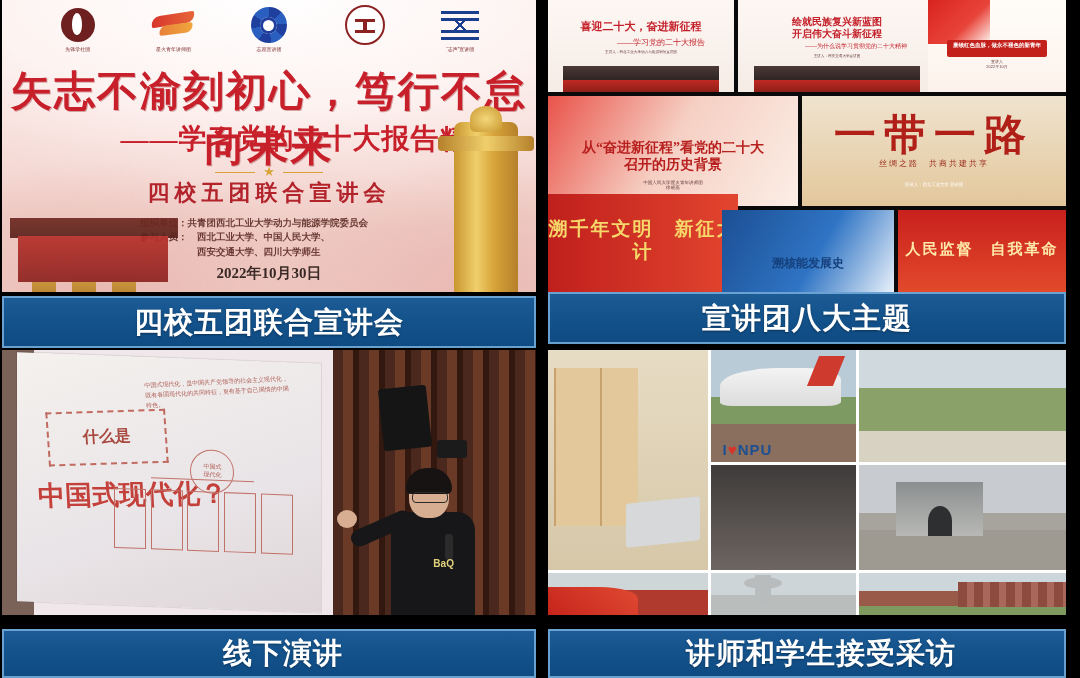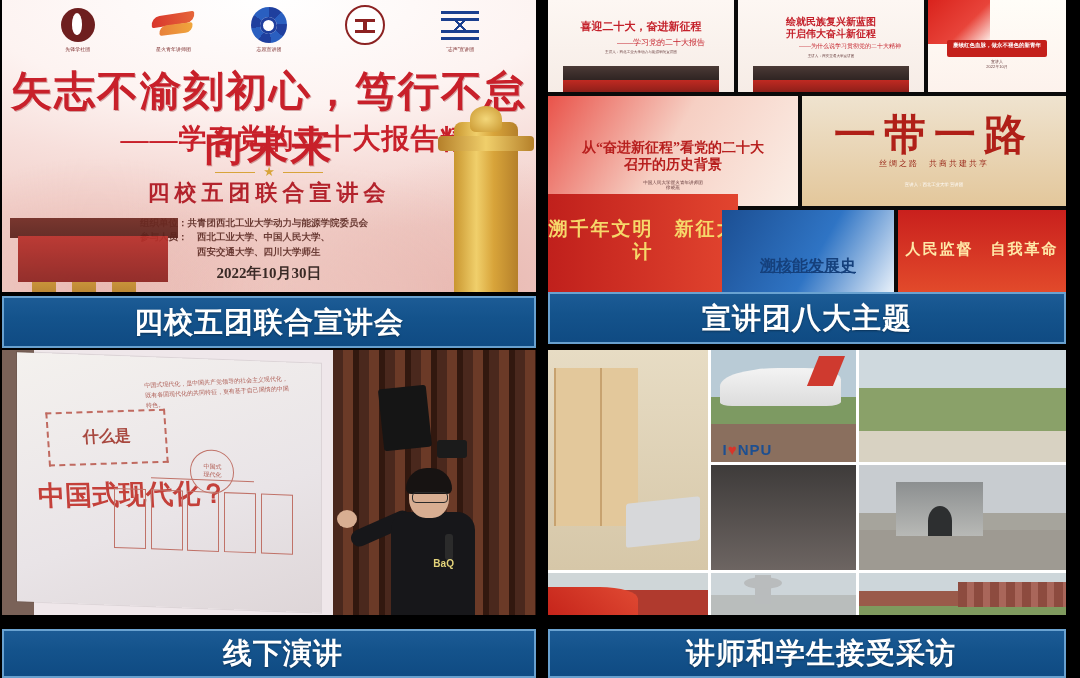--- a/index.html
+++ b/index.html
@@ -106,21 +106,21 @@
 
   
   .themes{position:absolute;inset:0;background:#0a0a0a;}
   .th{position:absolute;overflow:hidden;}
   .th .t{position:absolute;left:0;right:0;text-align:center;font-weight:bold;
     color:#c4202a;font-family:"Liberation Serif","DejaVu Serif",serif;line-height:1.2;}
   .th .s{position:absolute;left:0;right:0;text-align:center;color:#c4202a;}
   .th .byl{position:absolute;left:0;right:0;text-align:center;color:#6a4040;}
 
   .th1{left:0;top:0;width:186px;height:92px;background:linear-gradient(#fdf7f3,#f6ece6);}
-  .th2{left:190px;top:0;width:186px;height:92px;background:linear-gradient(#fdf7f3,#f6ece6);}
+  .th2{left:190px;top:0;width:186px;height:92px;background:linear-gradient(#fdf7f3,#f6ece6);padding-left:12px;}
   .th3{left:380px;top:0;width:138px;height:92px;background:linear-gradient(#fffdf8,#fdf2ec);}
   .th4{left:0;top:96px;width:250px;height:110px;background:linear-gradient(120deg,#e9534a,#f6cfc3 48%,#fbeee6);}
   .th5{left:254px;top:96px;width:264px;height:110px;background:linear-gradient(#efe3cf,#e3c79b);}
   .th6{left:0;top:194px;width:170px;height:99px;background:linear-gradient(90deg,#c0201c,#e2452f);padding-left:20px;}
   .th7{left:174px;top:210px;width:172px;height:82px;background:linear-gradient(120deg,#1c4f93,#2f74c4 55%,#e9f1fa);}
   .th8{left:350px;top:210px;width:168px;height:82px;background:linear-gradient(#c9201d,#e24a2b);}
 
   .gateTiny{position:absolute;left:8%;right:8%;bottom:0;height:34px;
     background:
       linear-gradient(#4b3a36,#2f2422) 0 8px/100% 14px no-repeat,
@@ -295,21 +295,21 @@
           <div class="t" style="top:14px;font-size:42px;color:#b02018;letter-spacing:8px;font-weight:bold;">一带一路</div>
           <div class="s" style="top:62px;font-size:8px;color:#9a2a1c;letter-spacing:2px;">丝绸之路　共商共建共享</div>
           <div class="byl" style="top:86px;font-size:4.4px;color:#fff;">宣讲人：西北工业大学 宣讲团</div>
         </div>
 
         <div class="th th6">
           <div class="t" style="top:24px;font-size:19px;color:#f6d86a;letter-spacing:2px;">溯千年文明　新征大计</div>
         </div>
 
         <div class="th th7">
-          <div class="t" style="top:46px;font-size:16px;color:#15407c;text-decoration:underline;">溯核能发展史</div>
+          <div class="t" style="top:46px;font-size:12px;color:#15407c;">溯核能发展史</div>
         </div>
 
         <div class="th th8">
           <div class="t" style="top:30px;font-size:15px;color:#ffe9a8;letter-spacing:2px;">人民监督　自我革命</div>
         </div>
 
       </div>
     </div>
     <div class="caption">
       <span>宣讲团八大主题</span>

